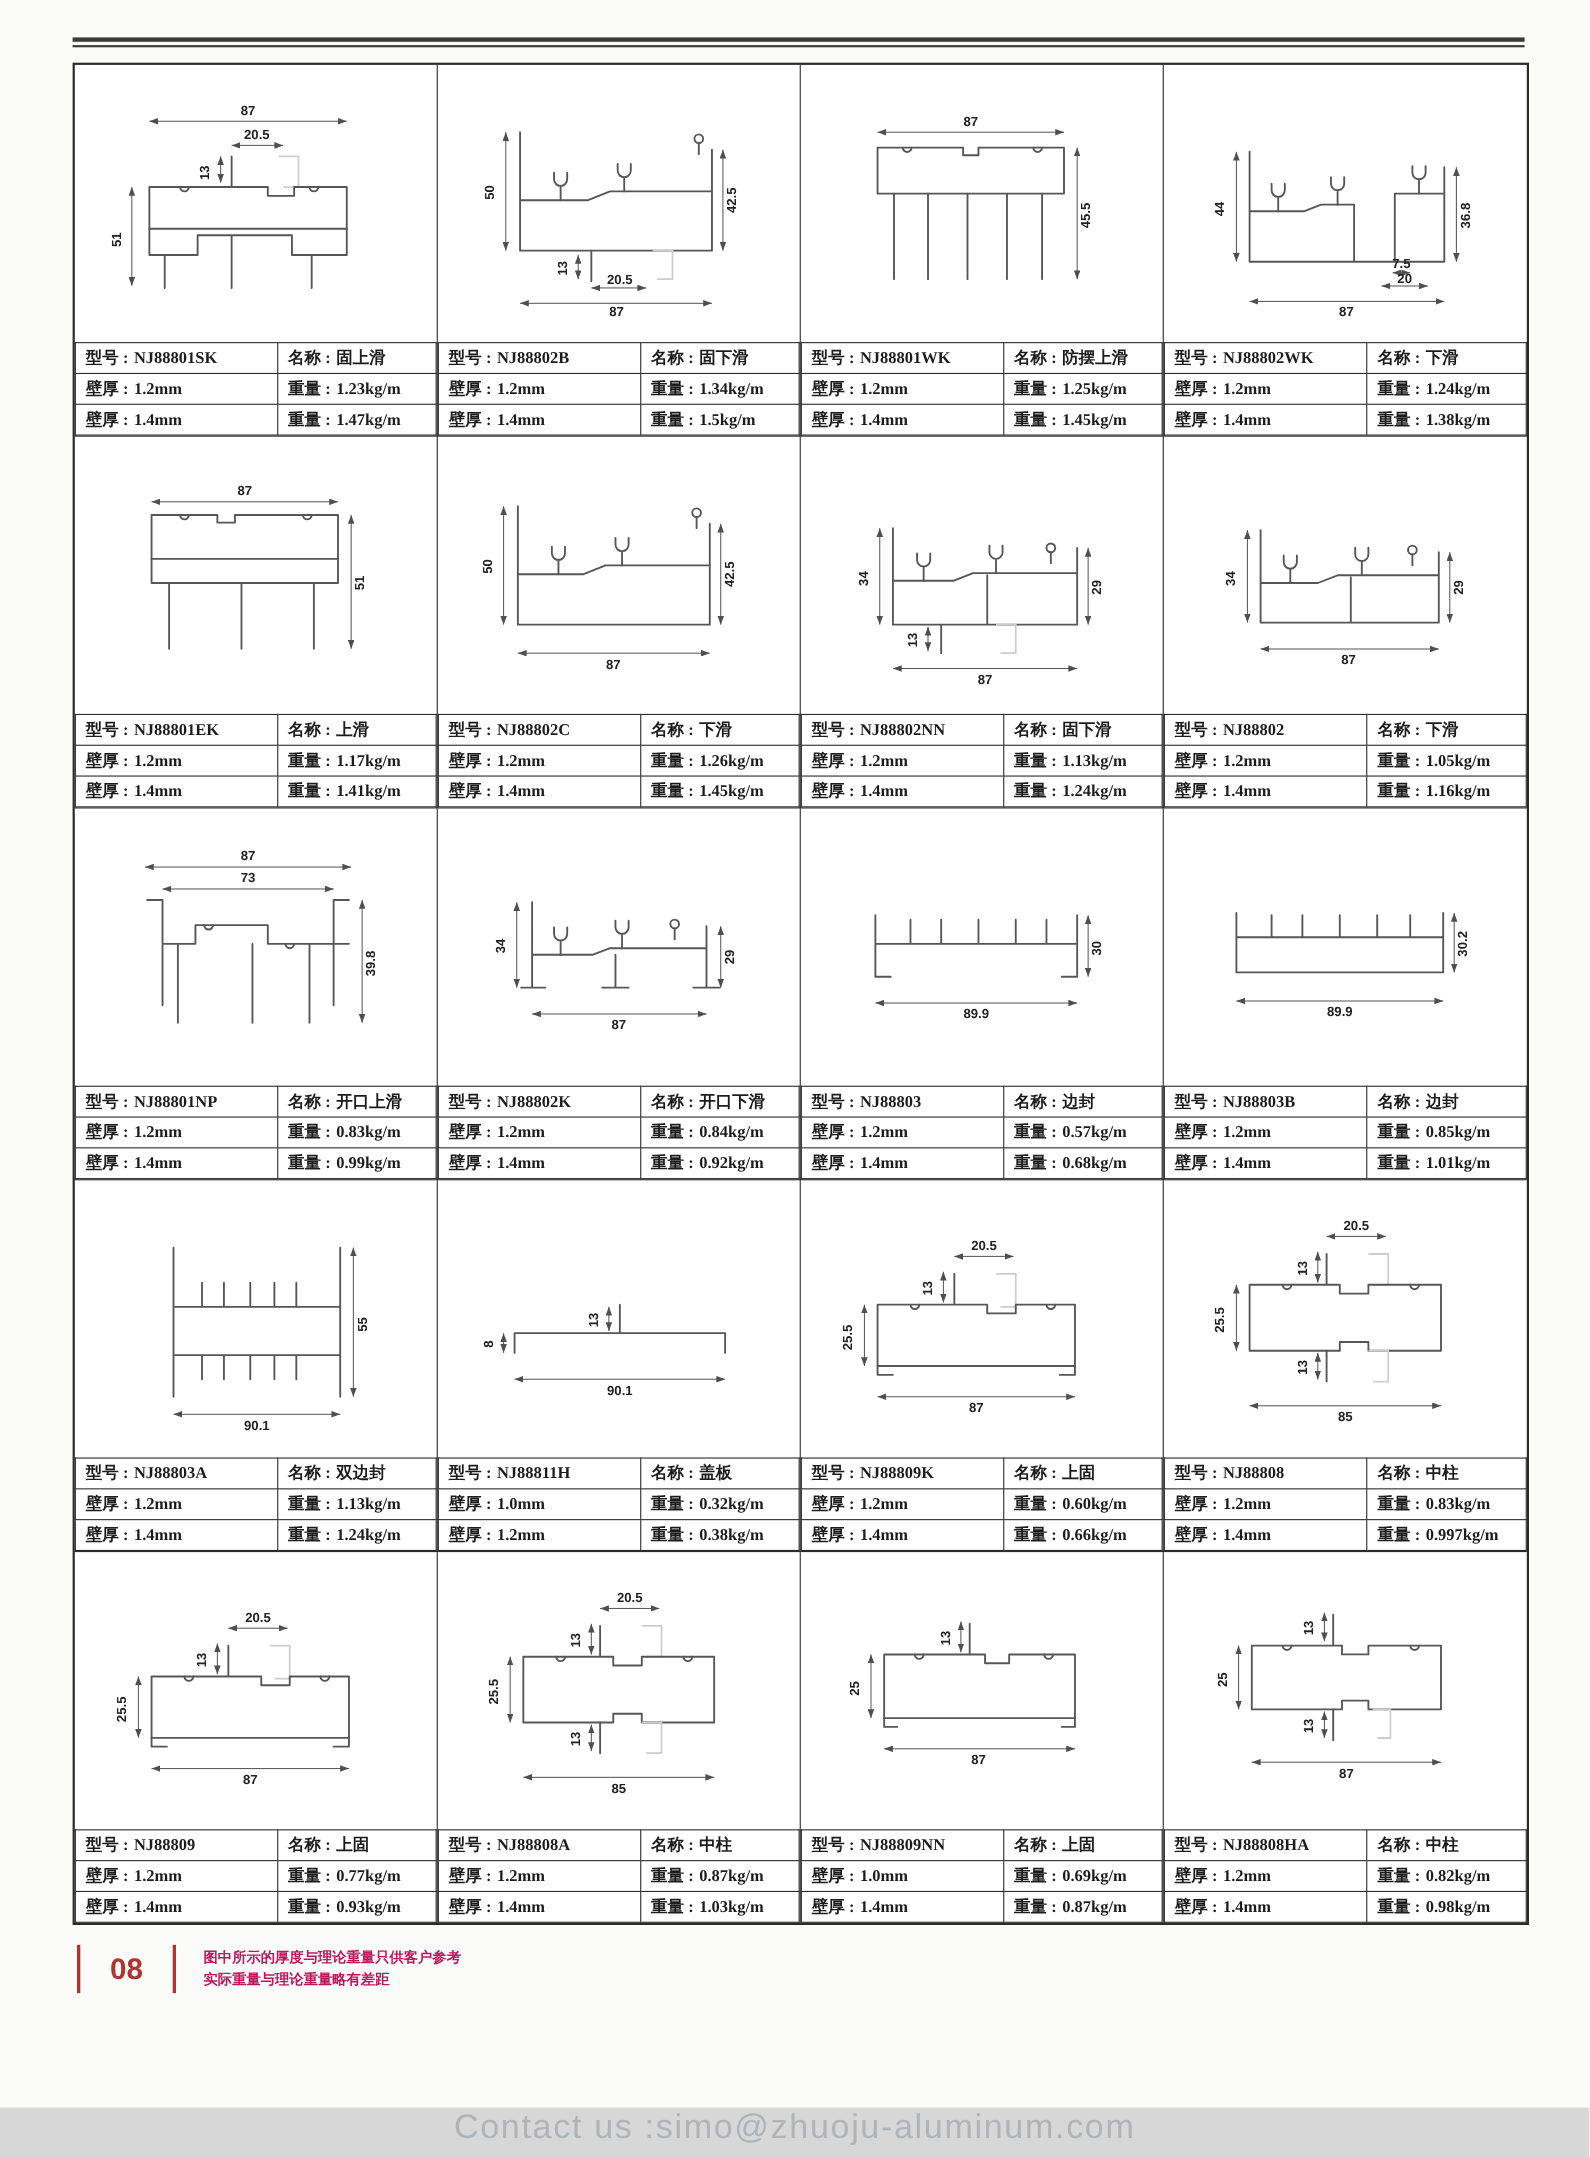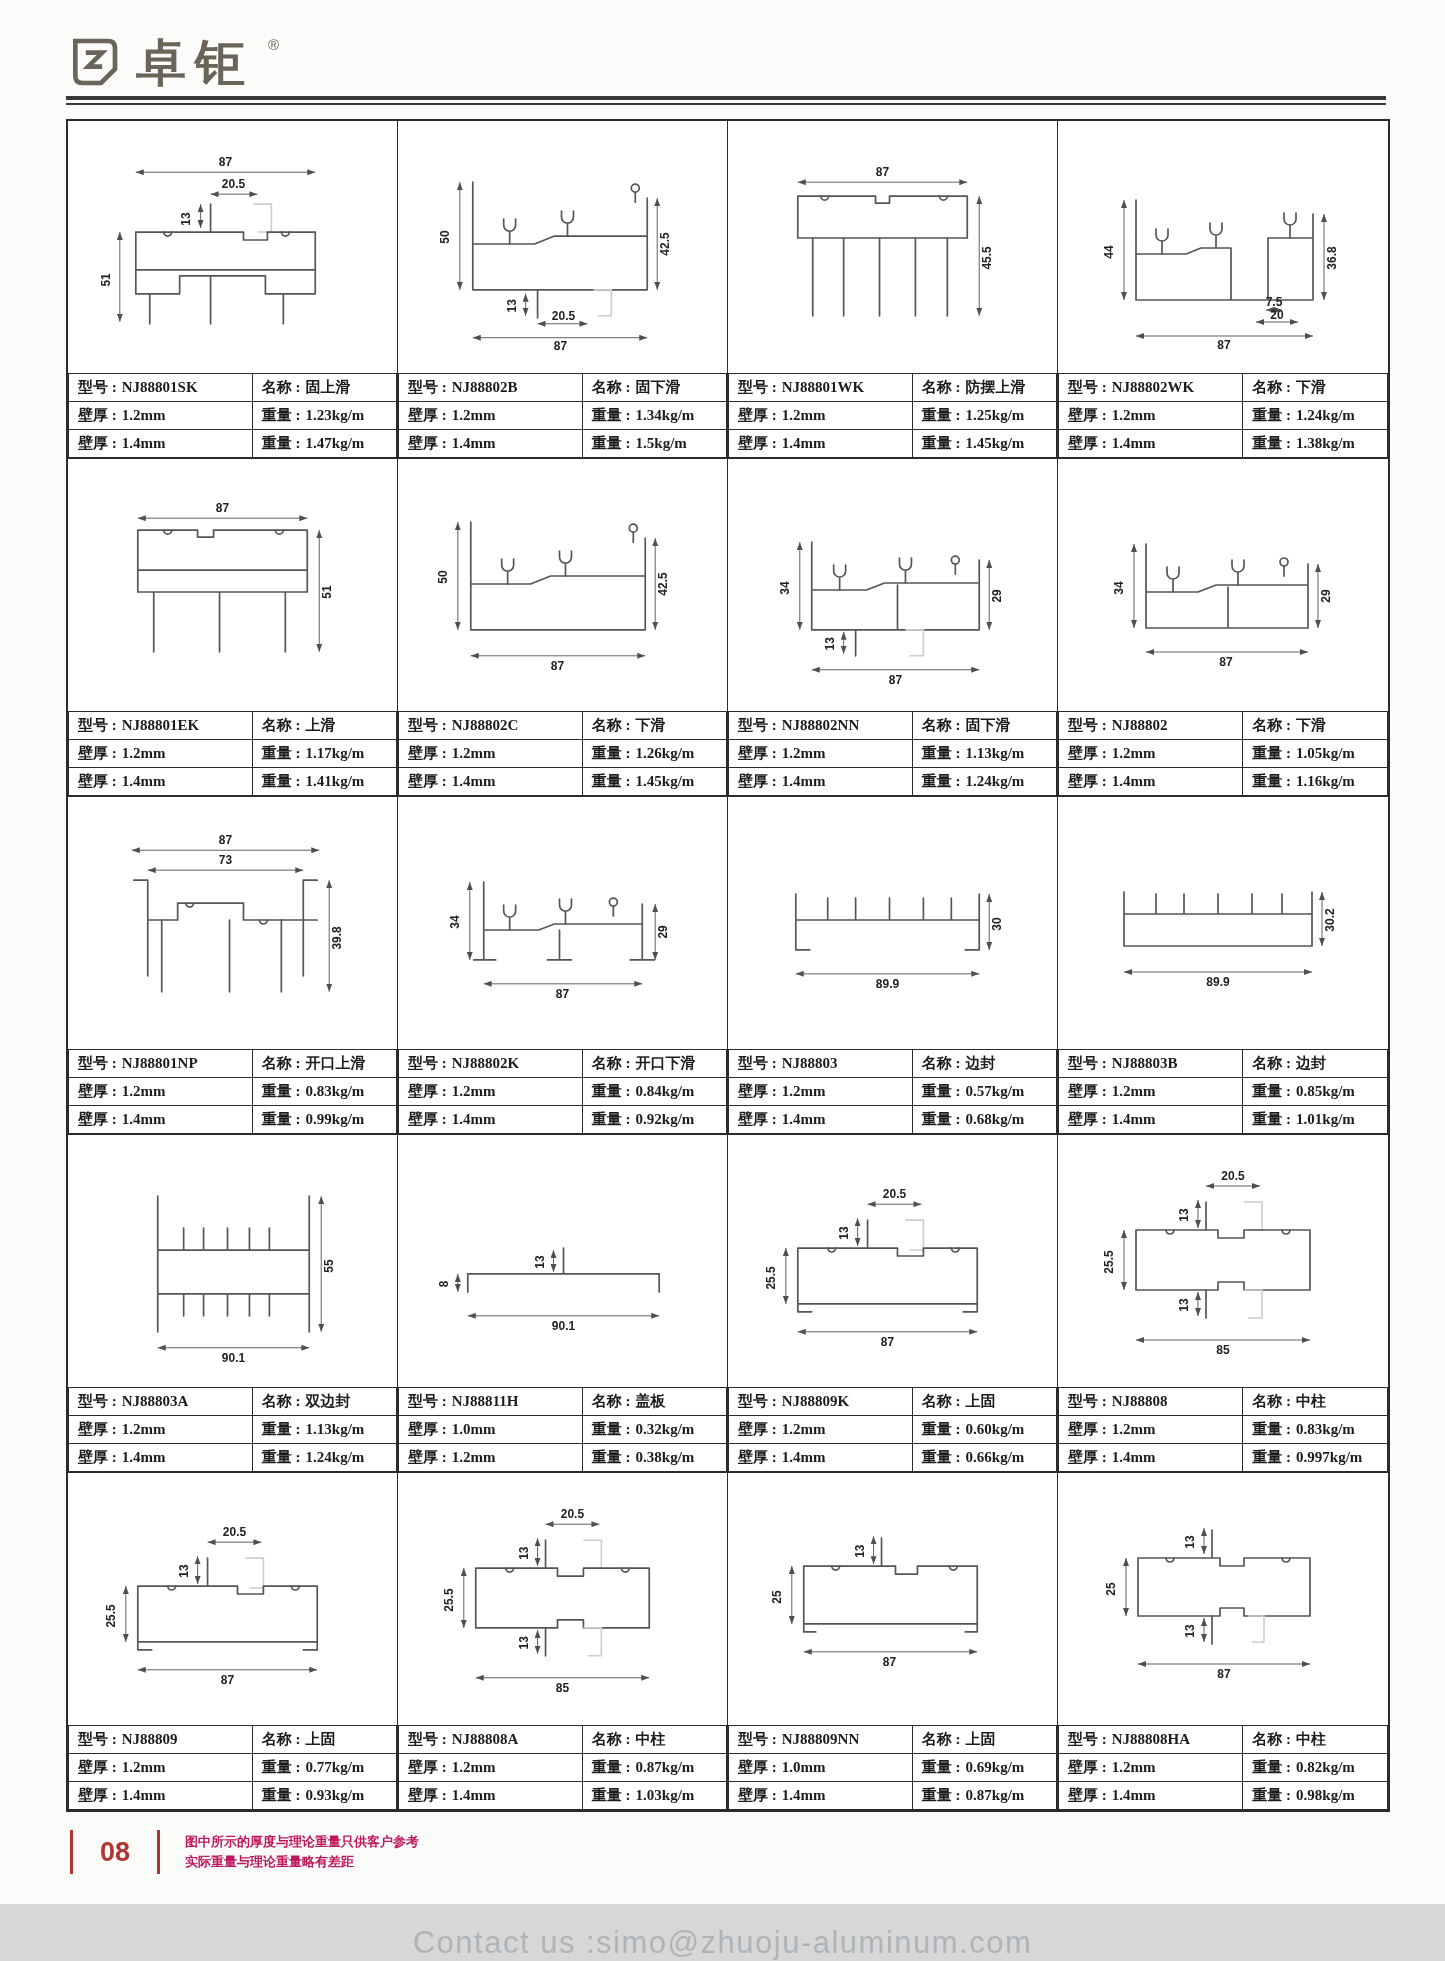--- a/index.html
+++ b/index.html
@@ -27,21 +27,21 @@
   
   .pf{stroke:#565656;fill:none;stroke-width:1.7;stroke-linecap:round;stroke-linejoin:round;}
   .gh{stroke:#cdcdcd;fill:none;stroke-width:1.6;}
   .dl{stroke:#4f4f4f;stroke-width:0.9;fill:none;marker-start:url(#arw);marker-end:url(#arw);}
   text.dim{font-size:12px;fill:#222;font-family:"Liberation Sans",sans-serif;text-anchor:middle;font-weight:600;}
   
   .page-note{display:flex;align-items:center;gap:25px;margin:16px 0 0 70px;height:48px;}
   .red-bar{width:3px;height:44px;background:#b23430;}
   .page-num{color:#b23430;font-size:27px;font-weight:bold;padding:0 2px;}
   .note-lines{color:#be185d;font-size:13px;line-height:1.55;font-weight:600;}
-  .contact-bar{position:absolute;left:0;bottom:0;width:1445px;height:57px;background:#d7d7d7;display:flex;align-items:flex-end;justify-content:center;}
+  .contact-bar{position:absolute;left:0;bottom:0;width:1445px;height:45px;background:#d7d7d7;display:flex;align-items:flex-start;justify-content:center;}
   .contact-text{font-size:31px;color:#aeb4b8;letter-spacing:1.5px;}
 </style>
 </head>
 <body>
 
 <svg width="0" height="0" style="position:absolute" aria-hidden="true">
   <defs>
     <marker id="arw" markerWidth="9" markerHeight="6" refX="8" refY="3" orient="auto-start-reverse" markerUnits="userSpaceOnUse">
         <path d="M0 0 L8 3 L0 6 Z" fill="#4f4f4f"></path>
       </marker>
@@ -52,30 +52,20 @@
         <path class="pf" d="M-4 0 a4 4 0 1 0 8 0"></path>
       </g>
     <g id="kb">
         <circle class="pf" r="4" cx="0" cy="-14"></circle>
         <path class="pf" d="M0 -10 V0"></path>
       </g>
   </defs>
 </svg>
 
 <header>
-  <div class="logo-row">
-    <span class="logo-mark">
-      <svg width="56" height="56" viewBox="0 0 48 48">
-          <path d="M8 6 H36 Q42 6 42 12 V30 L30 42 H14 Q8 42 8 36 Z" fill="none" stroke="#6b6458" stroke-width="4"></path>
-          <path d="M17 16 h14 l-12 12 h12" fill="none" stroke="#6b6458" stroke-width="4"></path>
-        </svg>
-    </span>
-    <span class="logo-text">卓钜</span>
-    <span class="reg">®</span>
-  </div>
 </header>
 <div class="rule"></div>
 
 <div class="grid">
 
   <div class="cell">
     <div class="drawing">
       <svg class="draw" viewBox="0 0 330 210">
         <line class="dl" x1="68" y1="30" x2="248" y2="30"></line>
           <text class="dim" x="158" y="24">87</text>

